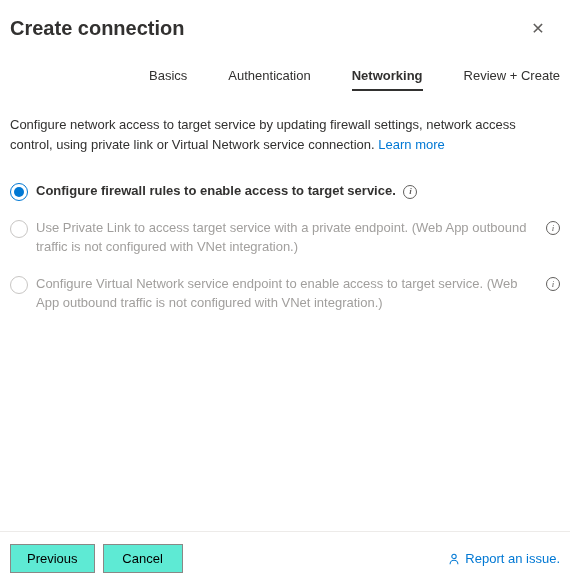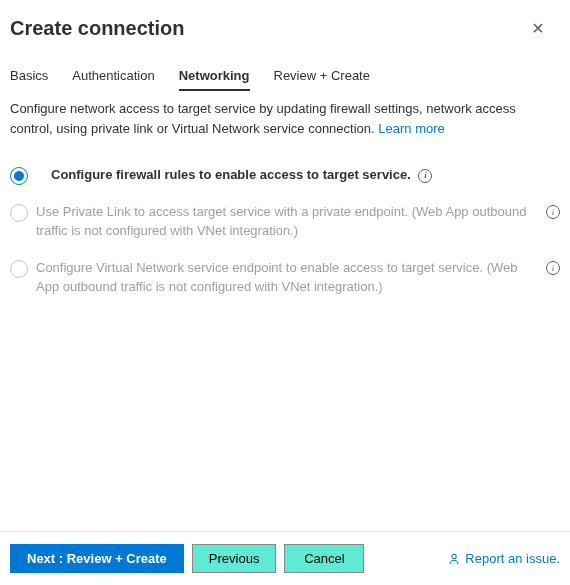--- a/index.html
+++ b/index.html
@@ -36,24 +36,25 @@
       color: #605e5c;
       cursor: pointer;
       width: 24px;
       height: 24px;
       display: flex;
       align-items: center;
       justify-content: center;
     }
     .tabs {
       display: flex;
-      gap: 24px;
+      gap: 41px;
       padding: 0 10px;
       border-bottom: none;
-      margin-bottom: 8px;
+      margin-bottom: 24px;
+      justify-content: flex-end;
     }
     .tab {
       padding: 8px 0 6px 0;
       cursor: pointer;
       font-size: 13px;
       color: #323130;
       border-bottom: 2px solid transparent;
     }
     .tab.active {
       font-weight: 700;
@@ -111,21 +112,20 @@
     }
     .option-label {
       flex: 1;
       font-size: 13px;
       line-height: 1.45;
       padding-right: 4px;
     }
     .option-label.bold {
       font-weight: 600;
       color: #323130;
-      margin-left: 15px;
     }
     .option-label.disabled {
       color: #a19f9d;
     }
     .info-icon {
       width: 14px;
       height: 14px;
       border: 1px solid #605e5c;
       border-radius: 50%;
       display: flex;
@@ -233,21 +233,20 @@
       <div class="radio disabled"></div>
       <div class="option-label disabled">Configure Virtual Network service endpoint to enable access to target service. (Web App outbound traffic is not configured with VNet integration.)</div>
       <span class="info-icon">i</span>
     </div>
 
   </div>
 
 </div>
 
 <div class="footer">
-  <button class="btn primary">Next : Review + Create</button>
   <button class="btn">Previous</button>
   <button class="btn">Cancel</button>
   <div class="footer-spacer"></div>
   <div class="report-link">
     <svg class="person-icon" viewBox="0 0 16 16" fill="none" stroke="#0078d4" stroke-width="1.2">
       <circle cx="8" cy="5" r="2.5"></circle>
       <path d="M3.5 14c0-2.5 2-4.5 4.5-4.5s4.5 2 4.5 4.5"></path>
     </svg>
     <span>Report an issue.</span>
   </div>

